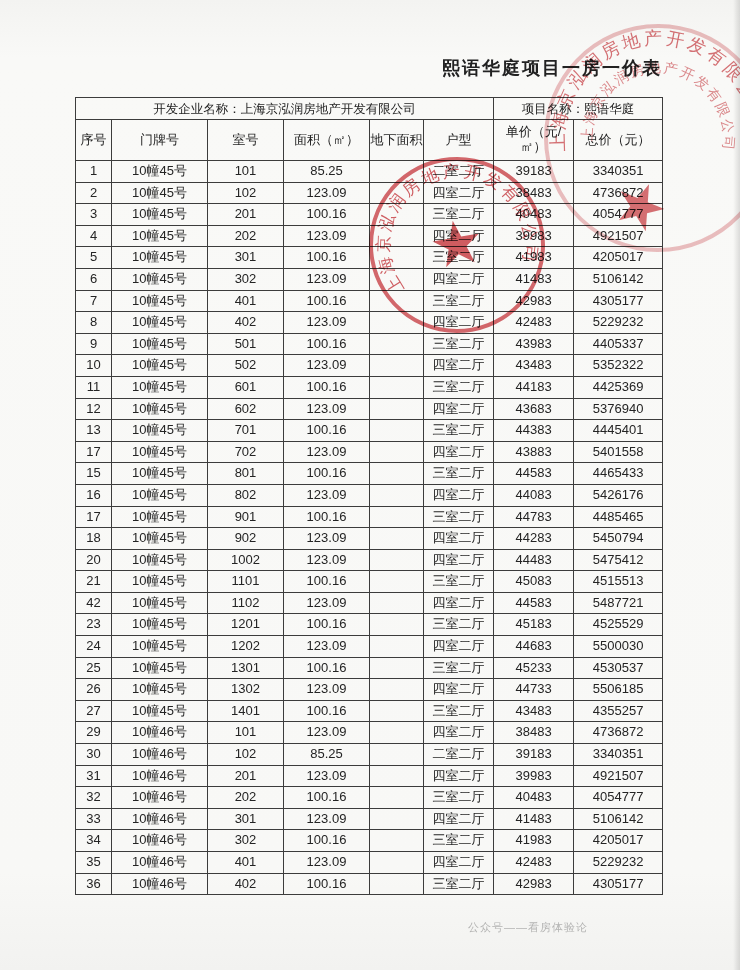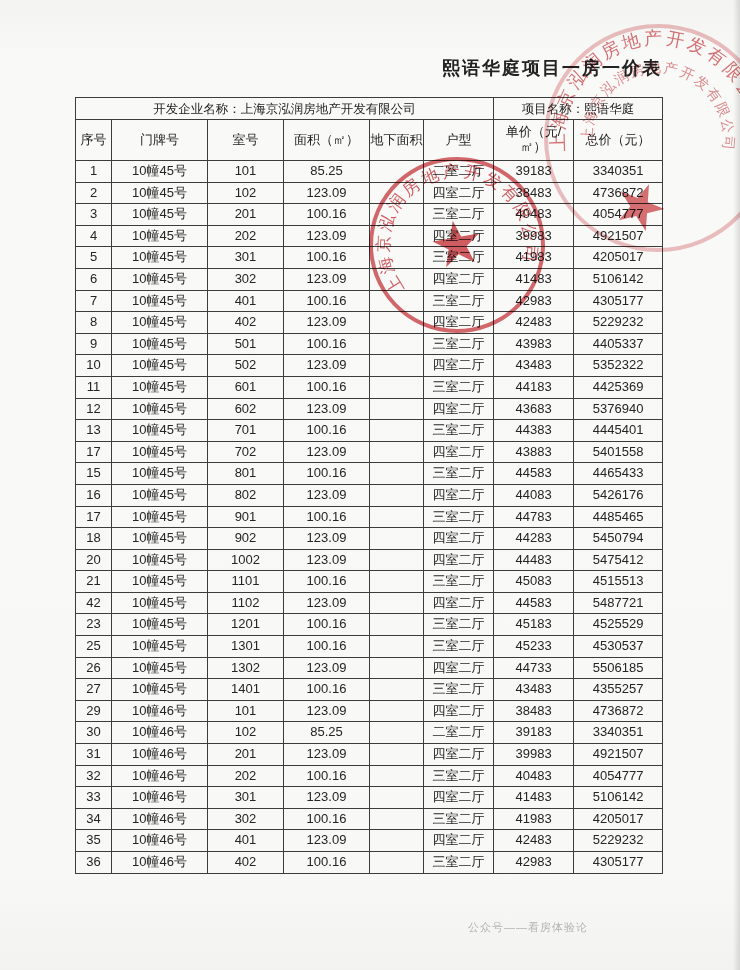--- a/index.html
+++ b/index.html
@@ -301,20 +301,30 @@
       <td>23</td>
       <td>10幢45号</td>
       <td>1201</td>
       <td>100.16</td>
       <td></td>
       <td>三室二厅</td>
       <td>45183</td>
       <td>4525529</td>
     </tr>
         <tr>
+      <td>24</td>
+      <td>10幢45号</td>
+      <td>1202</td>
+      <td>123.09</td>
+      <td></td>
+      <td>四室二厅</td>
+      <td>44683</td>
+      <td>5500030</td>
+    </tr>
+        <tr>
       <td>25</td>
       <td>10幢45号</td>
       <td>1301</td>
       <td>100.16</td>
       <td></td>
       <td>三室二厅</td>
       <td>45233</td>
       <td>4530537</td>
     </tr>
         <tr>

